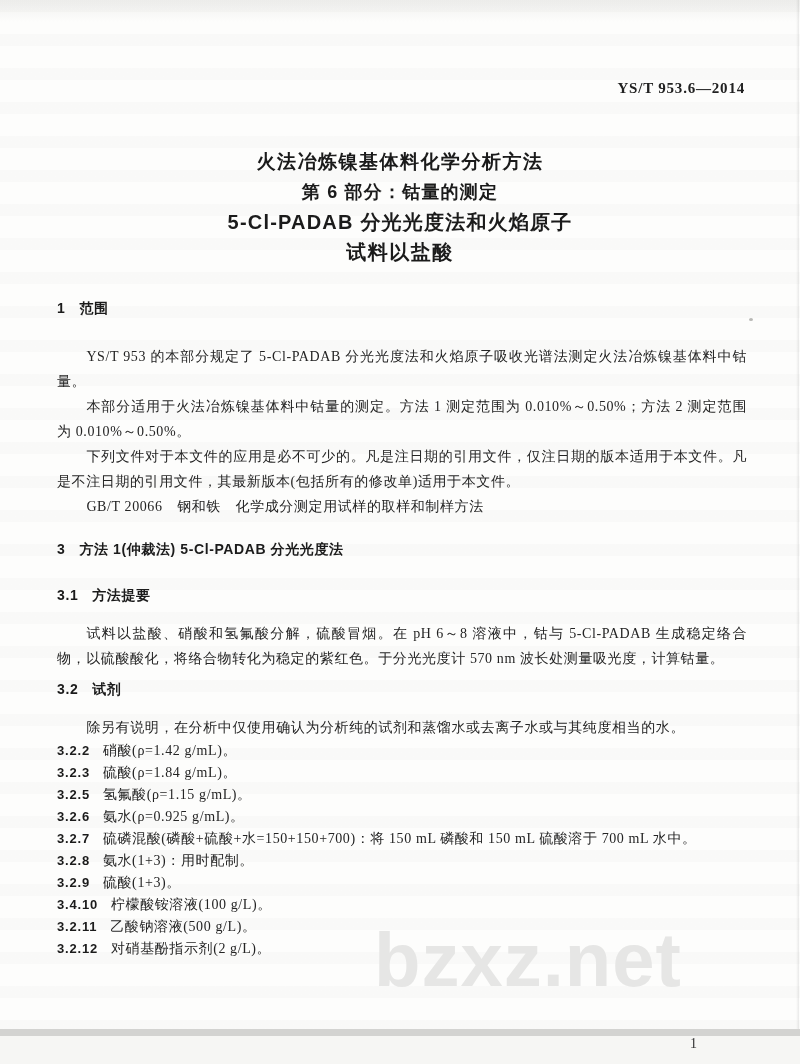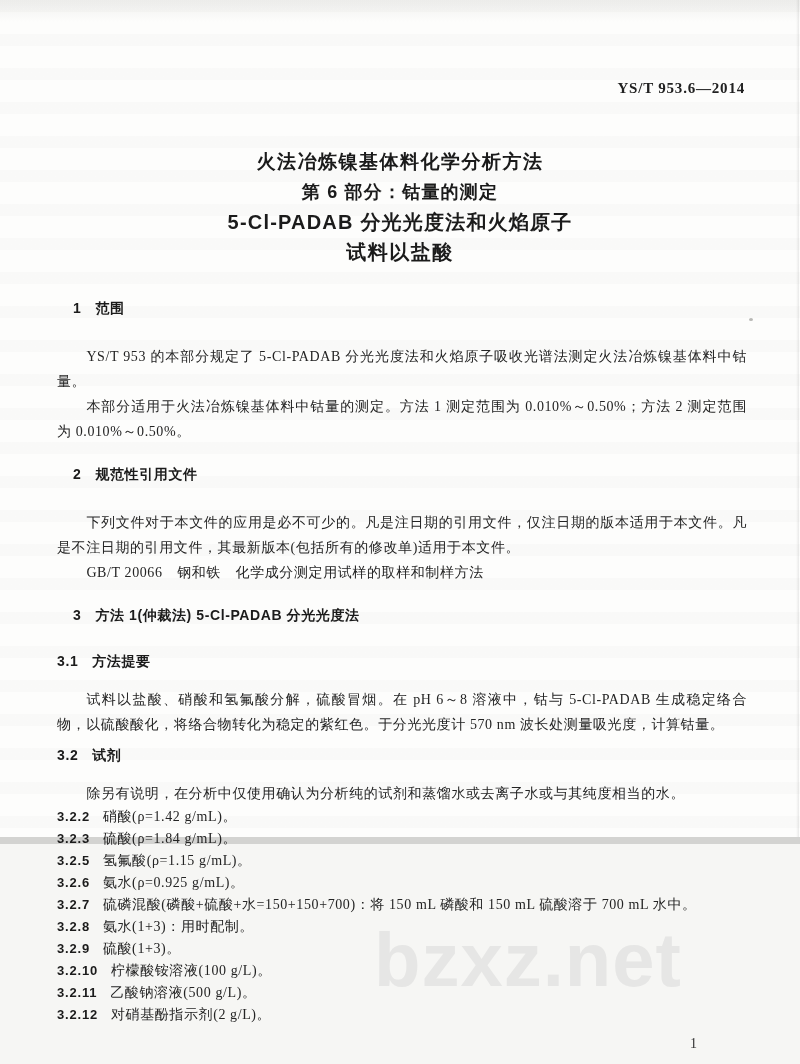--- a/index.html
+++ b/index.html
@@ -4,21 +4,21 @@
 <style>
   html, body { margin: 0; padding: 0; }
   body {
     width: 800px; height: 1064px;
     background: #f6f6f4;
     font-family: "Liberation Serif", serif;
     overflow: hidden;
   }
   .page {
     position: relative;
-    width: 800px; height: 844px;
+    width: 800px; height: 1036px;
     background:
       repeating-linear-gradient(180deg,
         rgba(0,0,0,0.015) 0px, rgba(0,0,0,0.015) 12px,
         rgba(0,0,0,0.0) 12px, rgba(0,0,0,0.0) 34px),
       linear-gradient(180deg, #f0f0ee 0px, #fdfdfc 22px, #fdfdfc 100%);
   }
   .right-edge {
     position: absolute; top: 0; bottom: 0; right: 1px; width: 3px;
     background: linear-gradient(90deg, rgba(0,0,0,0.0), rgba(0,0,0,0.08));
   }
@@ -58,21 +58,21 @@
   .content {
     position: absolute; top: 298px; left: 57px; width: 690px;
     z-index: 2;
     color: #242424;
   }
   .h-sec, .h-sub {
     font-family: "Liberation Sans", sans-serif;
     font-weight: bold; font-size: 14px; line-height: 20px;
     color: #1b1b1b; letter-spacing: 0.6px;
   }
-  .h-sec { margin: 20px 0 26px 16px; }
+  .h-sec { margin: 20px 0 26px 0; }
   .h-sec:first-child { margin-top: 0; }
   .h-sub { margin: 8px 0 16px 0; }
   .h-sec .num, .h-sub .num { margin-right: 14px; }
   .para {
     font-size: 14px; line-height: 25px;
     text-align: justify; text-indent: 2.1em;
     letter-spacing: 0.6px;
   }
   .item {
     font-size: 14px; line-height: 22px;
@@ -101,36 +101,35 @@
     <div class="title-line3">5-Cl-PADAB 分光光度法和火焰原子</div>
     <div class="title-line4">试料以盐酸</div>
   </div>
 
   <div class="watermark">bzxz.net</div>
 
   <div class="content">
       <div class="h-sec"><span class="num">1</span><span>范围</span></div>
       <div class="para">YS/T 953 的本部分规定了 5-Cl-PADAB 分光光度法和火焰原子吸收光谱法测定火法冶炼镍基体料中钴量。</div>
       <div class="para">本部分适用于火法冶炼镍基体料中钴量的测定。方法 1 测定范围为 0.010%～0.50%；方法 2 测定范围为 0.010%～0.50%。</div>
-      <div class="h-sec"><span class="num">2</span><span>规范性引用文件</span></div>
       <div class="para">下列文件对于本文件的应用是必不可少的。凡是注日期的引用文件，仅注日期的版本适用于本文件。凡是不注日期的引用文件，其最新版本(包括所有的修改单)适用于本文件。</div>
       <div class="para">GB/T 20066　钢和铁　化学成分测定用试样的取样和制样方法</div>
       <div class="h-sec"><span class="num">3</span><span>方法 1(仲裁法) 5-Cl-PADAB 分光光度法</span></div>
       <div class="h-sub"><span class="num">3.1</span><span>方法提要</span></div>
       <div class="para">试料以盐酸、硝酸和氢氟酸分解，硫酸冒烟。在 pH 6～8 溶液中，钴与 5-Cl-PADAB 生成稳定络合物，以硫酸酸化，将络合物转化为稳定的紫红色。于分光光度计 570 nm 波长处测量吸光度，计算钴量。</div>
       <div class="h-sub"><span class="num">3.2</span><span>试剂</span></div>
       <div class="para">除另有说明，在分析中仅使用确认为分析纯的试剂和蒸馏水或去离子水或与其纯度相当的水。</div>
       <div class="item"><span class="num">3.2.2</span>硝酸(ρ=1.42 g/mL)。</div>
       <div class="item"><span class="num">3.2.3</span>硫酸(ρ=1.84 g/mL)。</div>
       <div class="item"><span class="num">3.2.5</span>氢氟酸(ρ=1.15 g/mL)。</div>
       <div class="item"><span class="num">3.2.6</span>氨水(ρ=0.925 g/mL)。</div>
       <div class="item"><span class="num">3.2.7</span>硫磷混酸(磷酸+硫酸+水=150+150+700)：将 150 mL 磷酸和 150 mL 硫酸溶于 700 mL 水中。</div>
       <div class="item"><span class="num">3.2.8</span>氨水(1+3)：用时配制。</div>
       <div class="item"><span class="num">3.2.9</span>硫酸(1+3)。</div>
-      <div class="item"><span class="num">3.2.10</span>柠檬酸铵溶液(100 g/L)。</div>
+      <div class="item"><span class="num">3.4.10</span>柠檬酸铵溶液(100 g/L)。</div>
       <div class="item"><span class="num">3.2.11</span>乙酸钠溶液(500 g/L)。</div>
       <div class="item"><span class="num">3.2.12</span>对硝基酚指示剂(2 g/L)。</div>
     </div>
 
   <div class="page-number">1</div>
 
   <div class="speck"></div>
   <div class="right-edge"></div>
   <div class="bottom-bar"></div>
 </div>

